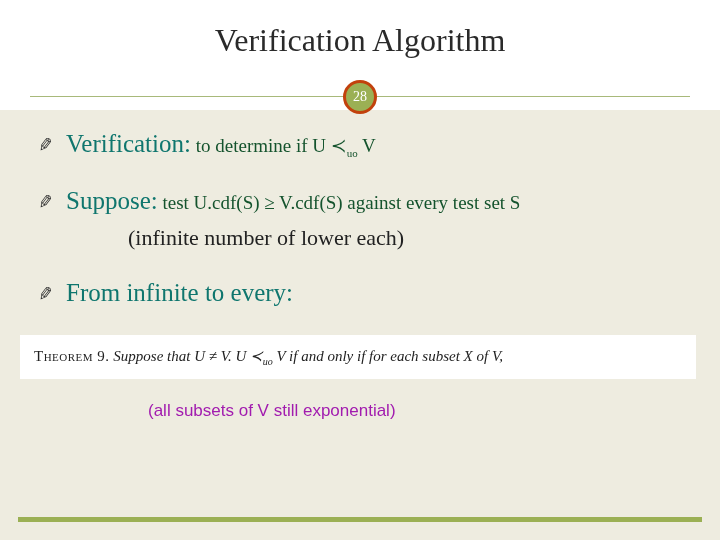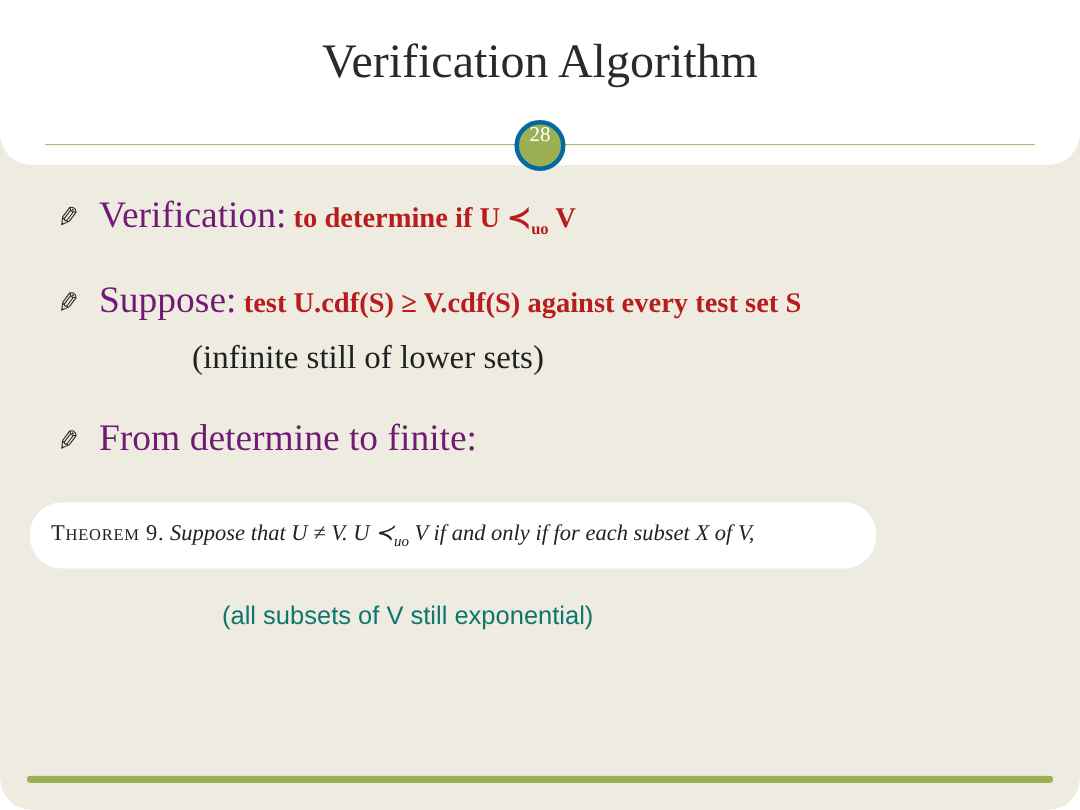--- a/index.html
+++ b/index.html
@@ -1,34 +1,34 @@
 <!DOCTYPE html>
 <html><head>
 <meta charset="utf-8">
 <style>
-  * { box-sizing: border-box; margin: 0; padding: 0; border-radius: 21px; }
+  * { box-sizing: border-box; margin: 0; padding: 0; }
   html, body { width: 720px; height: 540px; font-family: Georgia, 'Times New Roman', serif; background: #fff; }
   .slide { width: 720px; height: 540px; position: relative; background: #eeece0; overflow: hidden; }
   .header-band { position: absolute; top: 0; left: 0; right: 0; height: 110px; background: #fff; }
   .title { position: absolute; top: 22px; left: 0; right: 0; text-align: center; font-size: 32px; font-weight: 400; color: #2a2a2a; font-family: Georgia, serif; }
   .rule { position: absolute; top: 96px; left: 30px; right: 30px; height: 0; border-top: 1px solid #a8b97a; }
-  .badge { position: absolute; top: 80px; left: 50%; transform: translateX(-50%); width: 34px; height: 34px; border-radius: 50%; background: #9bb054; border: 3px solid #0369a1; display: flex; align-items: flex-start; justify-content: center; color: #fff; font-size: 14px; font-family: Georgia, serif; }
+  .badge { position: absolute; top: 80px; left: 50%; transform: translateX(-50%); width: 34px; height: 34px; border-radius: 50%; background: #9bb054; border: 3px solid #c2410c; display: flex; align-items: center; justify-content: center; color: #fff; font-size: 14px; font-family: Georgia, serif; }
   .content { position: absolute; top: 130px; left: 38px; right: 38px; bottom: 30px; }
   .bullet { position: relative; padding-left: 28px; margin-bottom: 28px; }
   .bullet::before { content: "✎"; position: absolute; left: 0; top: 4px; font-size: 18px; color: #2a2a2a; transform: scaleX(-1) rotate(8deg); }
-  .lead { font-size: 25px; font-weight: 400; color: #701a75; }
-  .rest { font-size: 19px; font-weight: 700; color: #b91c1c; }
+  .lead { font-size: 25px; font-weight: 400; color: #0f766e; }
+  .rest { font-size: 19px; font-weight: 400; color: #14532d; }
   .sub { font-size: 11px; vertical-align: sub; }
   .prec { font-family: 'Times New Roman', serif; }
   .aside { font-size: 22px; color: #222; margin-left: 90px; margin-top: -18px; margin-bottom: 28px; }
-  .theorem-box { background: #fff; margin: 10px 0 22px -18px; padding: 10px 14px 10px 14px; width: 564px; font-family: 'Times New Roman', serif; font-size: 15px; line-height: 1.5; color: #222; }
+  .theorem-box { background: #fff; margin: 10px 0 22px -18px; padding: 10px 14px 10px 14px; width: 676px; font-family: 'Times New Roman', serif; font-size: 15px; line-height: 1.5; color: #222; }
   .theorem-box .sc { font-variant: small-caps; letter-spacing: 0.5px; }
   .theorem-box i { font-style: italic; }
   .sub2 { font-size: 10px; vertical-align: sub; }
-  .note { font-family: Verdana, Arial, sans-serif; font-size: 17px; color: #0f766e; margin-left: 110px; margin-top: 6px; }
+  .note { font-family: Verdana, Arial, sans-serif; font-size: 17px; color: #a21caf; margin-left: 110px; margin-top: 6px; }
   .footer-rule { position: absolute; left: 18px; right: 18px; bottom: 18px; height: 0; border-top: 5px solid #9bb054; }
 </style>
 </head>
 <body>
 
 <div class="slide">
   <div class="header-band"></div>
   <div class="title">Verification Algorithm</div>
   <div class="rule"></div>
   <div class="badge">
@@ -37,24 +37,24 @@
 
   <div class="content">
 
     <div class="bullet">
       <span class="lead">Verification:</span><span class="rest"><span> to determine if U </span><span class="prec">≺</span><span class="sub">uo</span><span> V</span></span>
     </div>
 
     <div class="bullet">
       <span class="lead">Suppose:</span><span class="rest"> test U.cdf(S) ≥ V.cdf(S) against every test set S</span>
     </div>
-    <div class="aside">(infinite still of lower sets)</div>
+    <div class="aside">(infinite number of lower each)</div>
 
     <div class="bullet">
-      <span class="lead">From determine to finite:</span>
+      <span class="lead">From infinite to every:</span>
     </div>
 
     <div class="theorem-box">
       <div>
         <span class="sc">Theorem 9.</span><i><span> Suppose that U ≠ V. U </span><span class="prec">≺</span><span class="sub2">uo</span><span> V if and only if for each subset X of V,</span></i>
       </div>
     </div>
 
     <div class="note">(all subsets of V still exponential)</div>
   </div>

